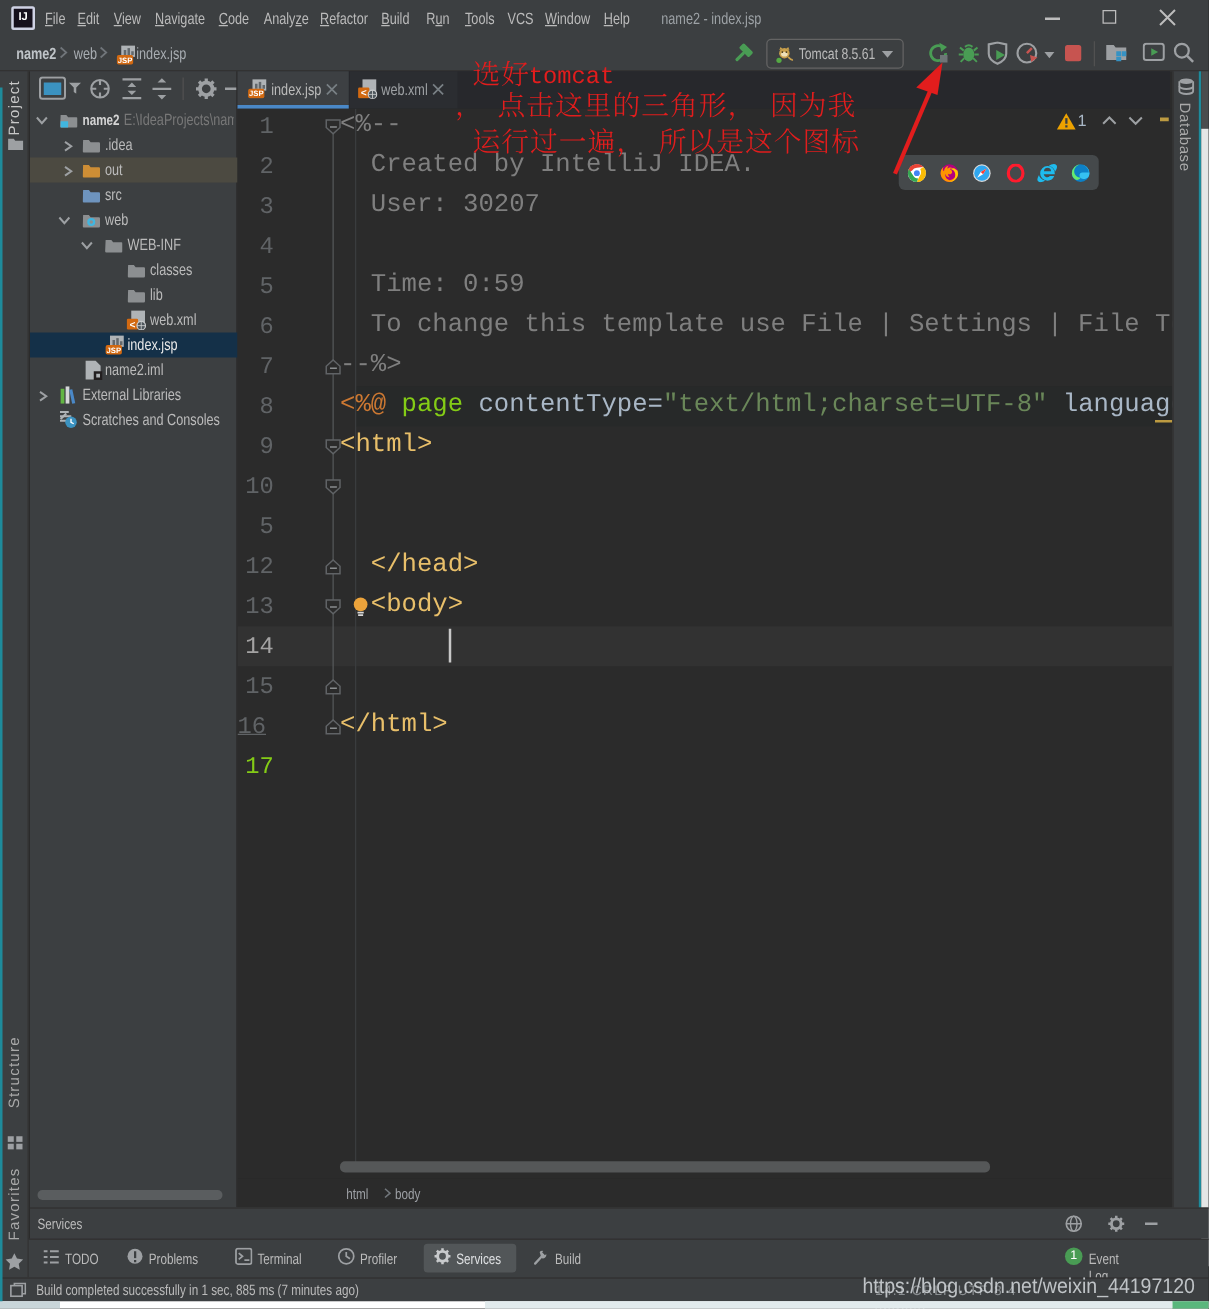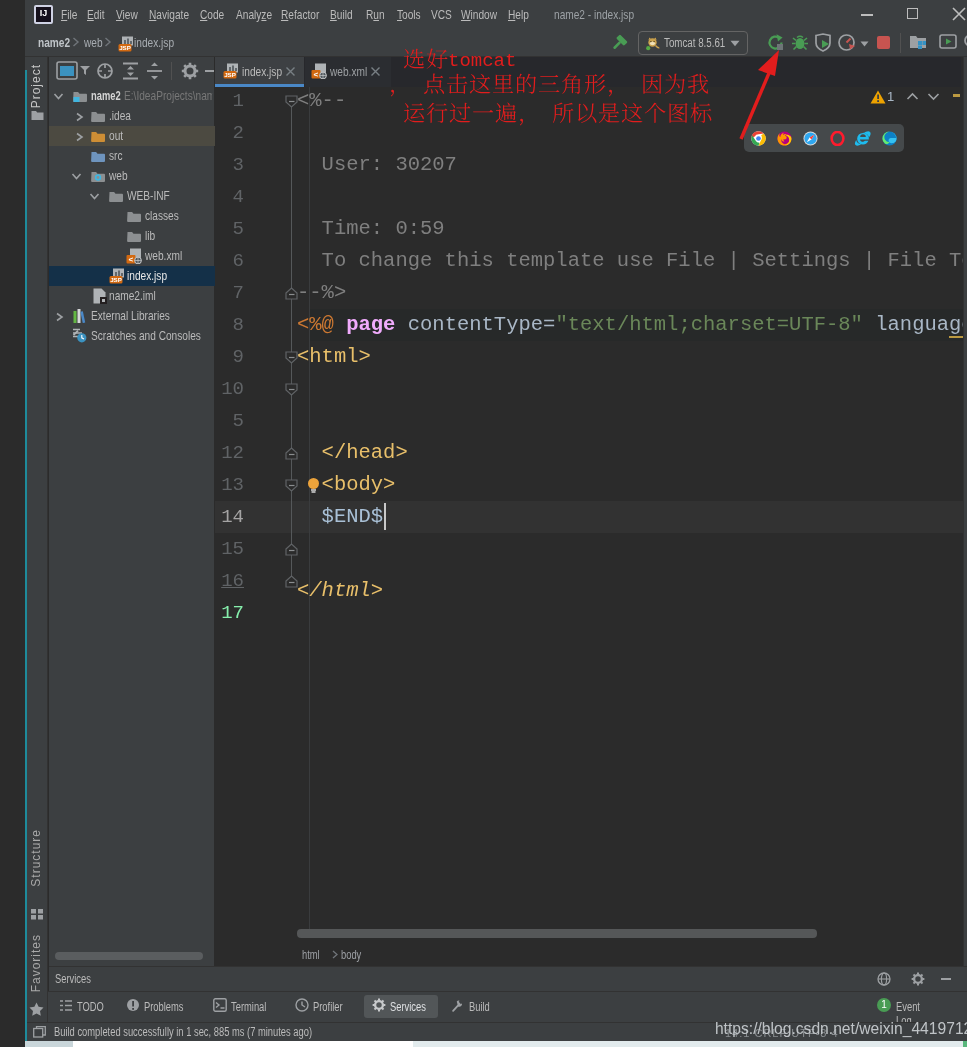--- a/index.html
+++ b/index.html
@@ -1,26 +1,26 @@
 <!DOCTYPE html>
 <html><head>
 <meta charset="utf-8">
 <style>
   * { margin:0; padding:0; box-sizing:border-box; }
   html,body { width:967px; height:1047px; overflow:hidden; background:#2B2B2B; }
   body { font-family:"Liberation Sans",sans-serif; }
   .abs { position:absolute; }
-  #page { position:relative; width:816px; height:1047px; background:#2B2B2B;margin-left:25px; }
+  #page { position:relative; width:816px; height:1047px; background:#2B2B2B; }
   .ui { color:#BBBBBB; font-size:13px; }
   .mono { font-family:"Liberation Mono",monospace; }
   .vtext { writing-mode:vertical-rl; transform:rotate(180deg); color:#A9A9A9; font-size:12px; letter-spacing:1px; }
   .code { font-family:"Liberation Mono",monospace; font-size:20.5px; line-height:32px; white-space:pre; color:#A9B7C6; }
   .cmt { color:#7F7F7F; }
   .tag { color:#E8BF6A; }
-  .kw  { color:#f0abfc; font-weight:bold;text-align:center; }
+  .kw  { color:#84cc16; font-weight:normal;text-align:center; }
   .jspd{ color:#CC7832; }
   .str { color:#6A8759; }
   .tvar{ color:#A9C0D6; }
   .crumb { color:#A8ADB2; font-size:13px; }
   .sq { transform:scaleX(0.78); transform-origin:0 50%; }
 </style>
 </head>
 <body>
 <div id="page">
 
@@ -324,22 +324,22 @@
     <div class="abs mono" style="left:0;top:158px;width:29px;text-align:right;font-size:19px;line-height:32px;color:#606366;">6</div>
     <div class="abs mono" style="left:0;top:190px;width:29px;text-align:right;font-size:19px;line-height:32px;color:#606366;">7</div>
     <div class="abs mono" style="left:0;top:222px;width:29px;text-align:right;font-size:19px;line-height:32px;color:#606366;">8</div>
     <div class="abs mono" style="left:0;top:254px;width:29px;text-align:right;font-size:19px;line-height:32px;color:#606366;">9</div>
     <div class="abs mono" style="left:0;top:286px;width:29px;text-align:right;font-size:19px;line-height:32px;color:#606366;">10</div>
     <div class="abs mono" style="left:0;top:318px;width:29px;text-align:right;font-size:19px;line-height:32px;color:#606366;">5</div>
     <div class="abs mono" style="left:0;top:350px;width:29px;text-align:right;font-size:19px;line-height:32px;color:#606366;">12</div>
     <div class="abs mono" style="left:0;top:382px;width:29px;text-align:right;font-size:19px;line-height:32px;color:#606366;">13</div>
     <div class="abs mono" style="left:0;top:414px;width:29px;text-align:right;font-size:19px;line-height:32px;color:#A4A3A3;">14</div>
     <div class="abs mono" style="left:0;top:446px;width:29px;text-align:right;font-size:19px;line-height:32px;color:#606366;">15</div>
-    <div class="abs mono" style="left:0;top:478px;width:29px;text-align:right;font-size:19px;line-height:32px;color:#606366;text-decoration:underline;">16</div>
-    <div class="abs mono" style="left:0;top:510px;width:29px;text-align:right;font-size:19px;line-height:32px;color:#86efac;">17</div>
+    <div class="abs mono" style="left:0;top:478px;width:29px;text-align:left;font-size:19px;line-height:32px;color:#606366;text-decoration:underline;">16</div>
+    <div class="abs mono" style="left:0;top:510px;width:29px;text-align:right;font-size:19px;line-height:32px;color:#84cc16;">17</div>
     <svg class="abs" style="left:70px;top:8px" width="13" height="13">
         <polygon points="1,1 12,1 12,7 6.5,12 1,7" fill="#2B2B2B" stroke="#606366" stroke-width="1.2"></polygon>
         <path d="M4 6.5 h5.5" stroke="#8A8D8F" stroke-width="1.2"></path>
       </svg>
     <svg class="abs" style="left:70px;top:264px" width="13" height="13">
         <polygon points="1,1 12,1 12,7 6.5,12 1,7" fill="#2B2B2B" stroke="#606366" stroke-width="1.2"></polygon>
         <path d="M4 6.5 h5.5" stroke="#8A8D8F" stroke-width="1.2"></path>
       </svg>
     <svg class="abs" style="left:70px;top:296px" width="13" height="13">
         <polygon points="1,1 12,1 12,7 6.5,12 1,7" fill="#2B2B2B" stroke="#606366" stroke-width="1.2"></polygon>
@@ -359,30 +359,30 @@
       </svg>
     <svg class="abs" style="left:70px;top:456px" width="13" height="13">
         <polygon points="1,6 6.5,1 12,6 12,12 1,12" fill="#2B2B2B" stroke="#606366" stroke-width="1.2"></polygon>
         <path d="M4 7.5 h5.5" stroke="#8A8D8F" stroke-width="1.2"></path>
       </svg>
     <svg class="abs" style="left:70px;top:488px" width="13" height="13">
         <polygon points="1,6 6.5,1 12,6 12,12 1,12" fill="#2B2B2B" stroke="#606366" stroke-width="1.2"></polygon>
         <path d="M4 7.5 h5.5" stroke="#8A8D8F" stroke-width="1.2"></path>
       </svg>
     <div class="abs code" style="left:82px;top:-2px;width:666px;overflow:hidden;"><span class="cmt">&lt;%--</span></div>
+    <div class="abs code" style="left:82px;top:30px;width:666px;overflow:hidden;"><span class="cmt">  Created by IntelliJ IDEA.</span></div>
     <div class="abs code" style="left:82px;top:62px;width:666px;overflow:hidden;"><span class="cmt">  User: 30207</span></div>
     <div class="abs code" style="left:82px;top:126px;width:666px;overflow:hidden;"><span class="cmt">  Time: 0:59</span></div>
     <div class="abs code" style="left:82px;top:158px;width:666px;overflow:hidden;"><span class="cmt">  To change this template use File | Settings | File Templates.</span></div>
     <div class="abs code" style="left:82px;top:190px;width:666px;overflow:hidden;"><span class="cmt">--%&gt;</span></div>
     <div class="abs code" style="left:82px;top:222px;width:666px;overflow:hidden;"><span class="jspd">&lt;%@ </span><span class="kw">page</span> contentType=<span class="str">"text/html;charset=UTF-8"</span> langua<span style="border-bottom:2px solid #BC9A41;">ge=</span></div>
     <div class="abs code" style="left:82px;top:254px;width:666px;overflow:hidden;"><span class="tag">&lt;html&gt;</span></div>
     <div class="abs code" style="left:82px;top:382px;width:666px;overflow:hidden;">  <span class="tag">&lt;body&gt;</span></div>
     <div class="abs code" style="left:82px;top:350px;width:666px;overflow:hidden;">  <span class="tag">&lt;/head&gt;</span></div>
-    <div class="abs code" style="left:82px;top:414px;width:666px;overflow:hidden;">  <span class="tvar">$END$</span></div>
-    <div class="abs code" style="left:82px;top:488px;width:666px;overflow:hidden;font-style:italic;"><span class="tag">&lt;/html&gt;</span></div>
+    <div class="abs code" style="left:82px;top:478px;width:666px;overflow:hidden;"><span class="tag">&lt;/html&gt;</span></div>
 
     <div class="abs" style="left:169px;top:416px;width:1.6px;height:27px;background:#C8C8C8;"></div>
 
     <svg class="abs" style="left:91px;top:390px" width="15" height="17" viewBox="0 0 15 17">
       <circle cx="7.5" cy="6.5" r="5.5" fill="#ECA33B"></circle>
       <path d="M5 13 h5 M5.5 15 h4" stroke="#D8D8D8" stroke-width="1.4"></path>
     </svg>
 
     <svg class="abs" style="left:655px;top:3px" width="16" height="14" viewBox="0 0 16 14">
         <path d="M8 0.5 L15.5 13.5 H0.5 Z" fill="#EDA200"></path>

